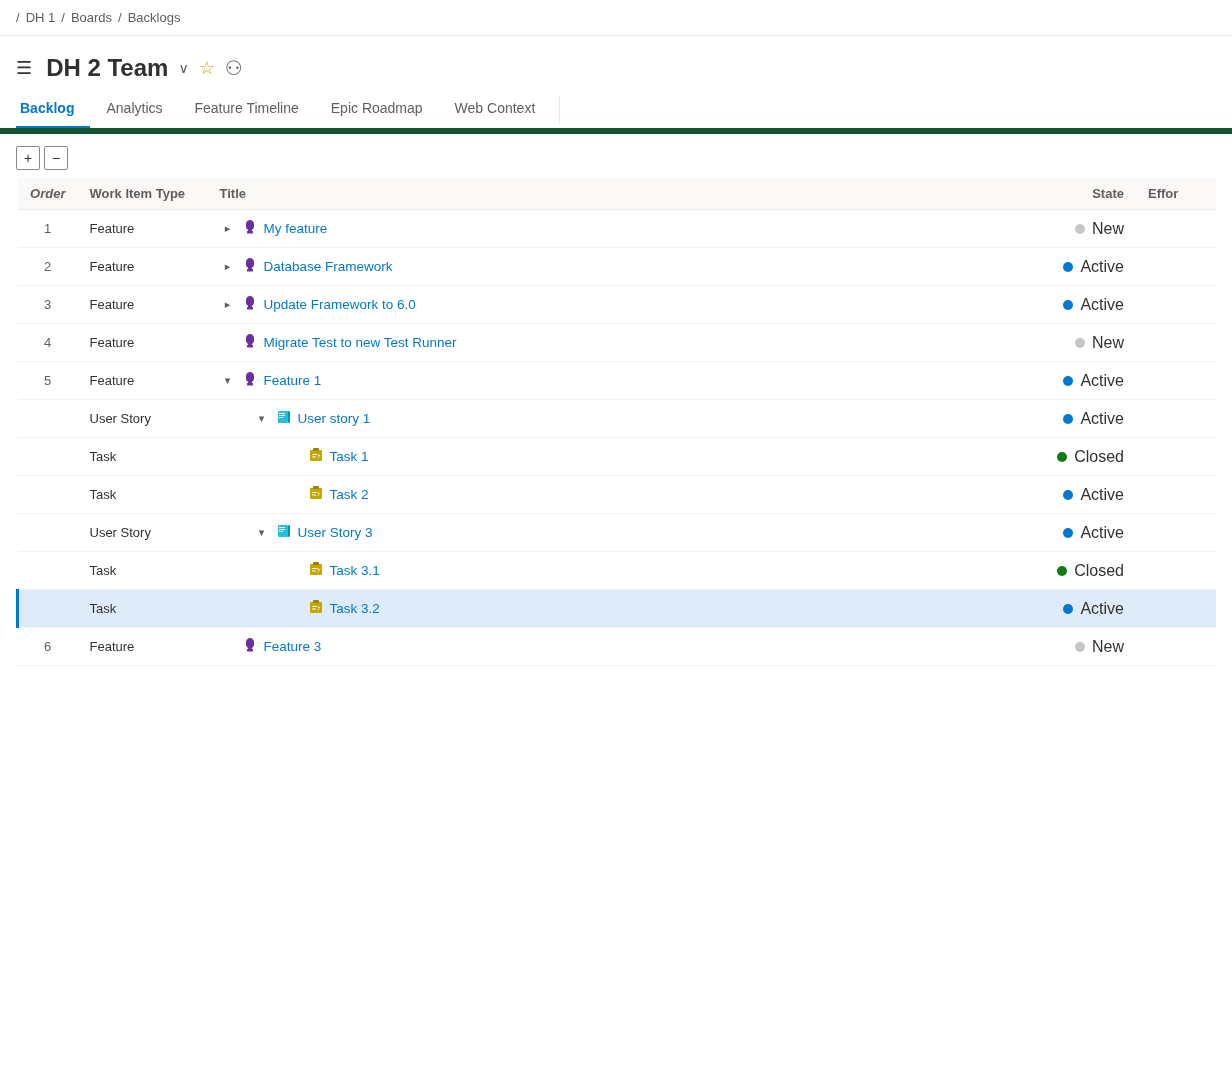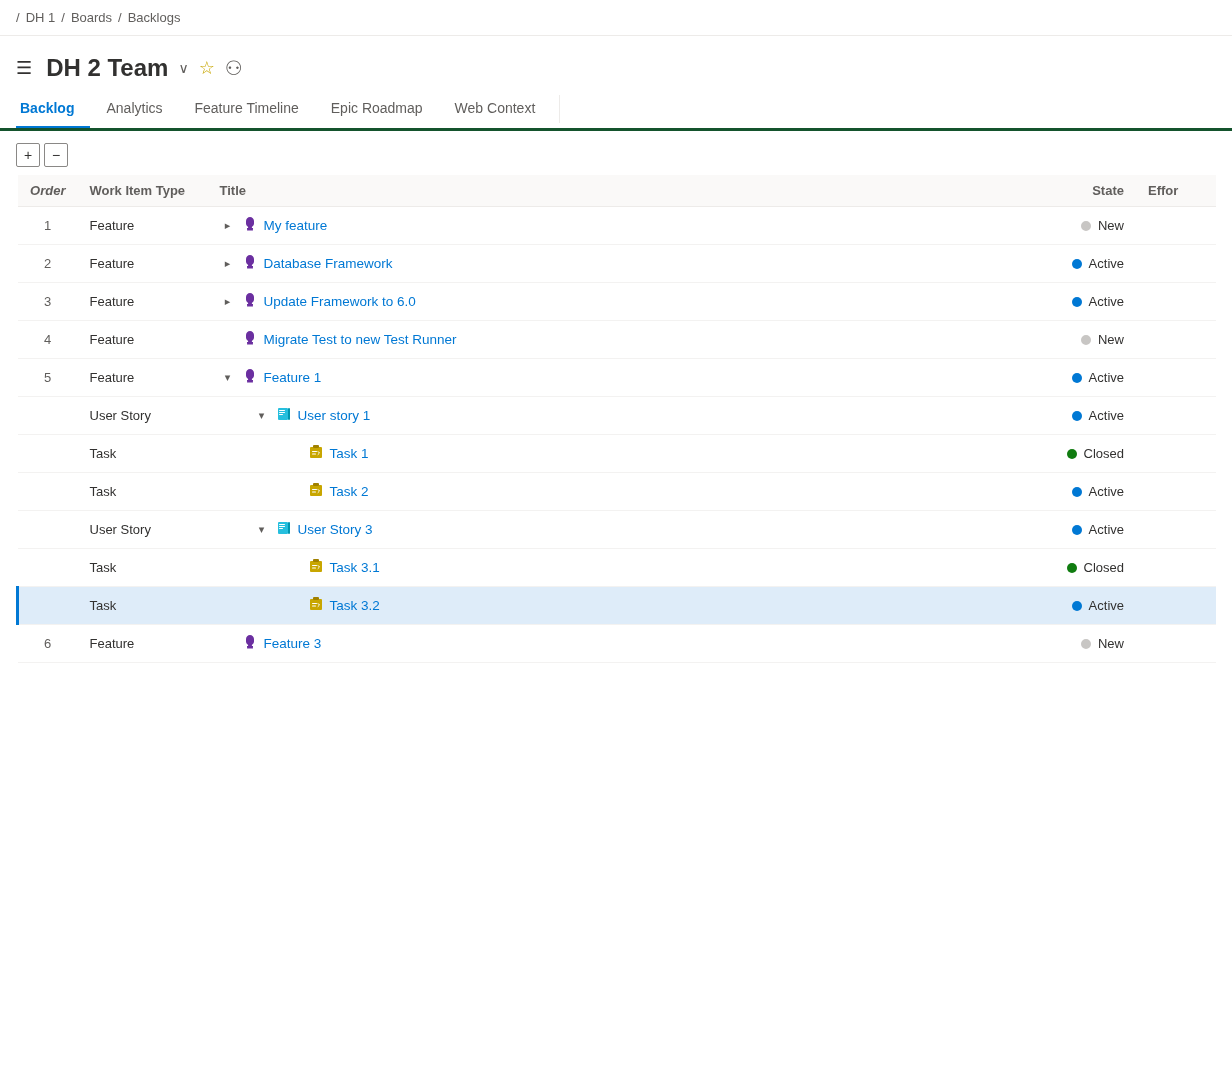--- a/index.html
+++ b/index.html
@@ -17,21 +17,21 @@
       display: flex; align-items: center; padding: 18px 16px 0 16px; gap: 10px;
     }
     .hamburger-icon { font-size: 18px; color: #323130; cursor: pointer; margin-right: 4px; }
     .team-title { font-size: 24px; font-weight: 600; color: #323130; }
     .chevron-icon { font-size: 14px; color: #605e5c; cursor: pointer; }
     .star-icon { font-size: 18px; color: #c8a600; cursor: pointer; }
     .team-icon { font-size: 18px; color: #605e5c; cursor: pointer; }
 
     .nav-tabs {
       display: flex; align-items: center; padding: 0 16px;
-      border-bottom: 3px solid #14532d; margin-top: 8px; gap: 0;
+      border-bottom: 6px solid #14532d; margin-top: 8px; gap: 0;
     }
     .nav-tab {
       padding: 10px 16px; font-size: 14px; color: #605e5c;
       cursor: pointer; border-bottom: 2px solid transparent;
       white-space: nowrap; text-decoration: none;
       transition: color 0.15s;
     }
     .nav-tab:first-child { padding-left: 4px; }
     .nav-tab.active { color: #0078d4; border-bottom: 2px solid #0078d4; font-weight: 600; }
 
@@ -106,21 +106,21 @@
     .state-cell {
       display: flex; align-items: center; justify-content: flex-end; gap: 7px;
     }
     .state-dot {
       width: 10px; height: 10px; border-radius: 50%; flex-shrink: 0;
     }
     .state-dot.new { background: #c8c6c4; border: 2px solid #c8c6c4; }
     .state-dot.active { background: #0078d4; }
     .state-dot.closed { background: #107c10; }
 
-    .state-text { font-size: 13px; }
+    .state-text { font-size: 16px; }
   </style>
 </head>
 <body>
 
 <div class="breadcrumb">
   <span>/</span>
   <a href="#">DH 1</a>
   <span>/</span>
   <a href="#">Boards</a>
   <span>/</span>

